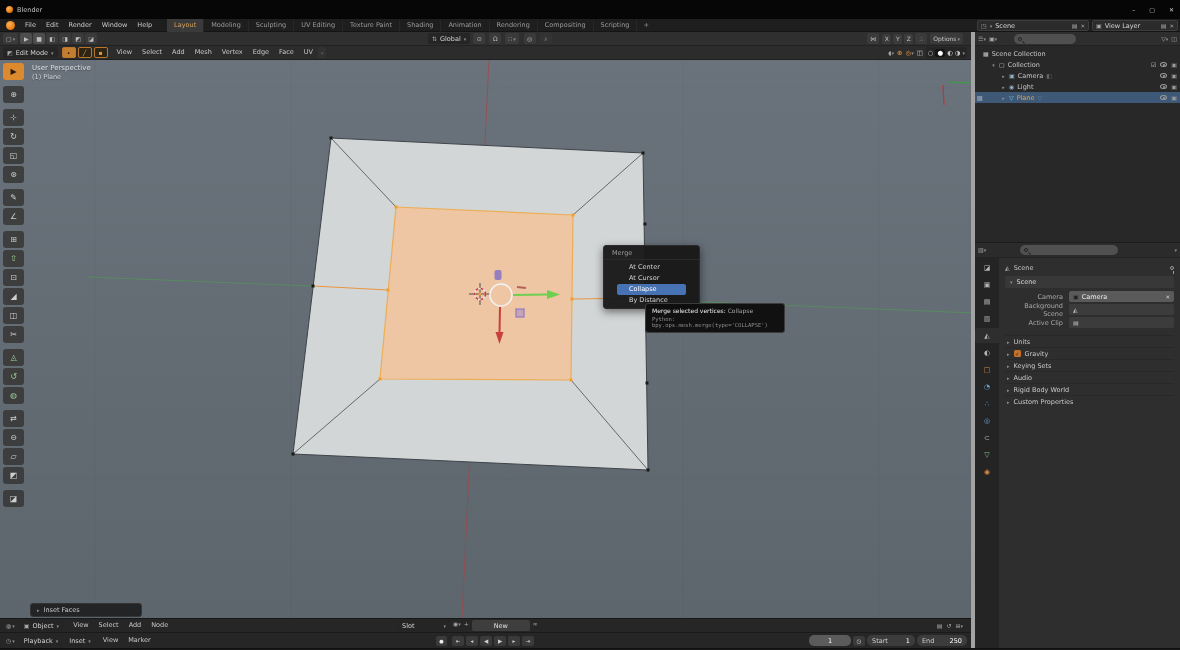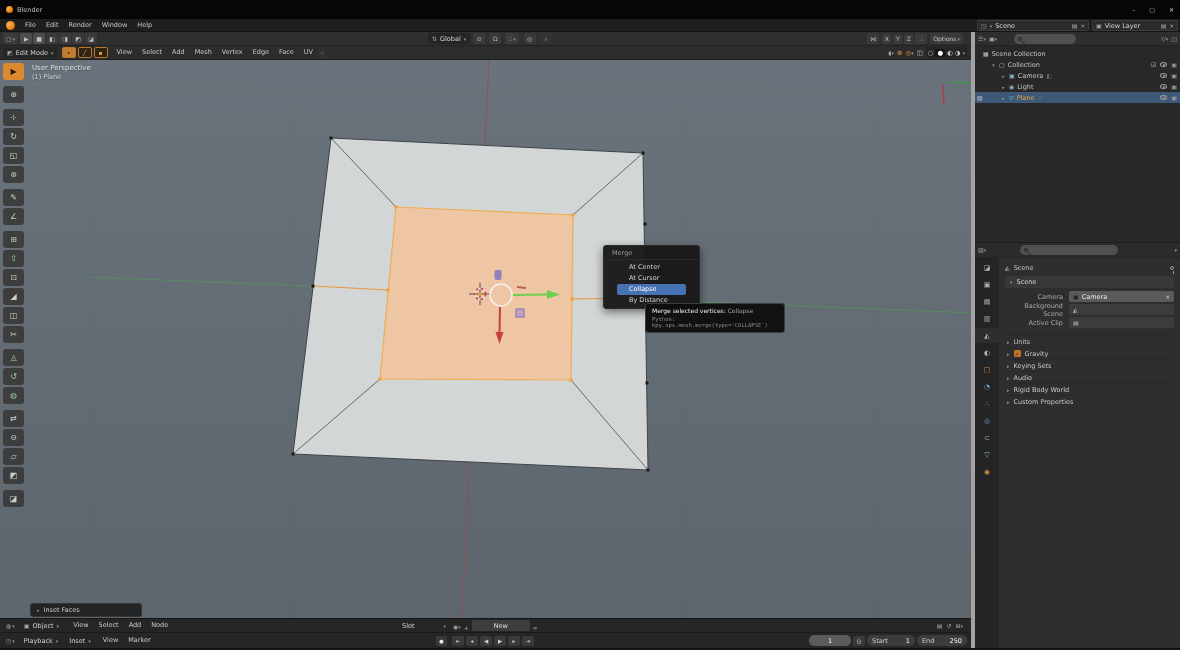--- a/index.html
+++ b/index.html
@@ -69,21 +69,21 @@
   .mi{height:11px;line-height:11px;padding:0 8px 0 12px;color:#d2d2d2;margin:0 13px;border-radius:2px}
   .mi.hl{background:#4772b3;color:#fff}
   .tooltip{position:absolute;left:645px;top:243px;width:140px;background:rgba(14,14,14,.97);border:1px solid #3c3c3c;border-radius:3px;padding:3px 6px 4px 6px;z-index:6}
   .tt1{font-size:6px;color:#ececec}
   .tt1 .val{color:#a6a6a6}
   .tt2{font-size:5.5px;color:#8d8d8d;font-family:"DejaVu Sans Mono","Liberation Mono",monospace;margin-top:2px}
   .inset-panel{position:absolute;left:30px;top:543px;width:112px;height:14px;background:rgba(27,27,27,.88);border:1px solid #343434;border-radius:3px;color:#c9c9c9;display:flex;align-items:center;gap:4px;padding:0 6px;z-index:4}
 
   
   .shader-header{height:14px;background:#262626;border-top:1px solid #181818;display:flex;align-items:center;position:relative;flex:none;padding-left:3px}
-  .sh-slot{position:absolute;left:398px;display:flex;align-items:flex-end;gap:3px}
+  .sh-slot{position:absolute;left:398px;display:flex;align-items:flex-start;gap:3px}
   .newbtn{background:#3e3e3e;border-radius:2px;height:11px;display:flex;align-items:center;justify-content:center;width:58px;color:#e2e2e2}
   .sh-right{position:absolute;right:8px;display:flex;align-items:center;gap:4px;color:#b5b5b5}
 
   
   .timeline{height:16px;background:#262626;border-top:1px solid #1a1a1a;display:flex;align-items:center;position:relative;flex:none;padding-left:3px}
   .tl-center{position:absolute;left:436px;display:flex;align-items:center;gap:2px}
   .pbtn{width:12px;height:10px;background:#3a3a3a;border-radius:2px;display:flex;align-items:center;justify-content:center;font-size:5.5px;color:#cfcfcf}
   .recbtn{width:11px;height:10px;background:#3a3a3a;border-radius:2px;display:flex;align-items:center;justify-content:center;font-size:5px;color:#ececec;margin-right:3px}
   .tl-right{position:absolute;right:4px;display:flex;align-items:center;gap:2px}
   .fpill{height:11px;border-radius:5px;background:#3c3c3c;display:flex;align-items:center;padding:0 5px;gap:4px;color:#cfcfcf}
@@ -158,20 +158,33 @@
     </div>
   </div>
 
   <div class="topbar">
     <span class="logo-sm"></span>
     <span class="mn">File</span>
     <span class="mn">Edit</span>
     <span class="mn">Render</span>
     <span class="mn">Window</span>
     <span class="mn">Help</span>
+    <div class="tabs">
+      <span class="tab active">Layout</span>
+      <span class="tab">Modeling</span>
+      <span class="tab">Sculpting</span>
+      <span class="tab">UV Editing</span>
+      <span class="tab">Texture Paint</span>
+      <span class="tab">Shading</span>
+      <span class="tab">Animation</span>
+      <span class="tab">Rendering</span>
+      <span class="tab">Compositing</span>
+      <span class="tab">Scripting</span>
+      <span class="plus-tab">+</span>
+    </div>
     <div class="top-right">
       <div class="selector" style="width:112px">
         <span class="ic">◳</span>
           <span class="caret">▾</span>
         <span>Scene</span>
         <span class="ic" style="margin-left:auto">▤</span>
         <span class="xg">✕</span>
       </div>
       <div class="selector" style="width:86px">
         <span class="ic">▣</span>

